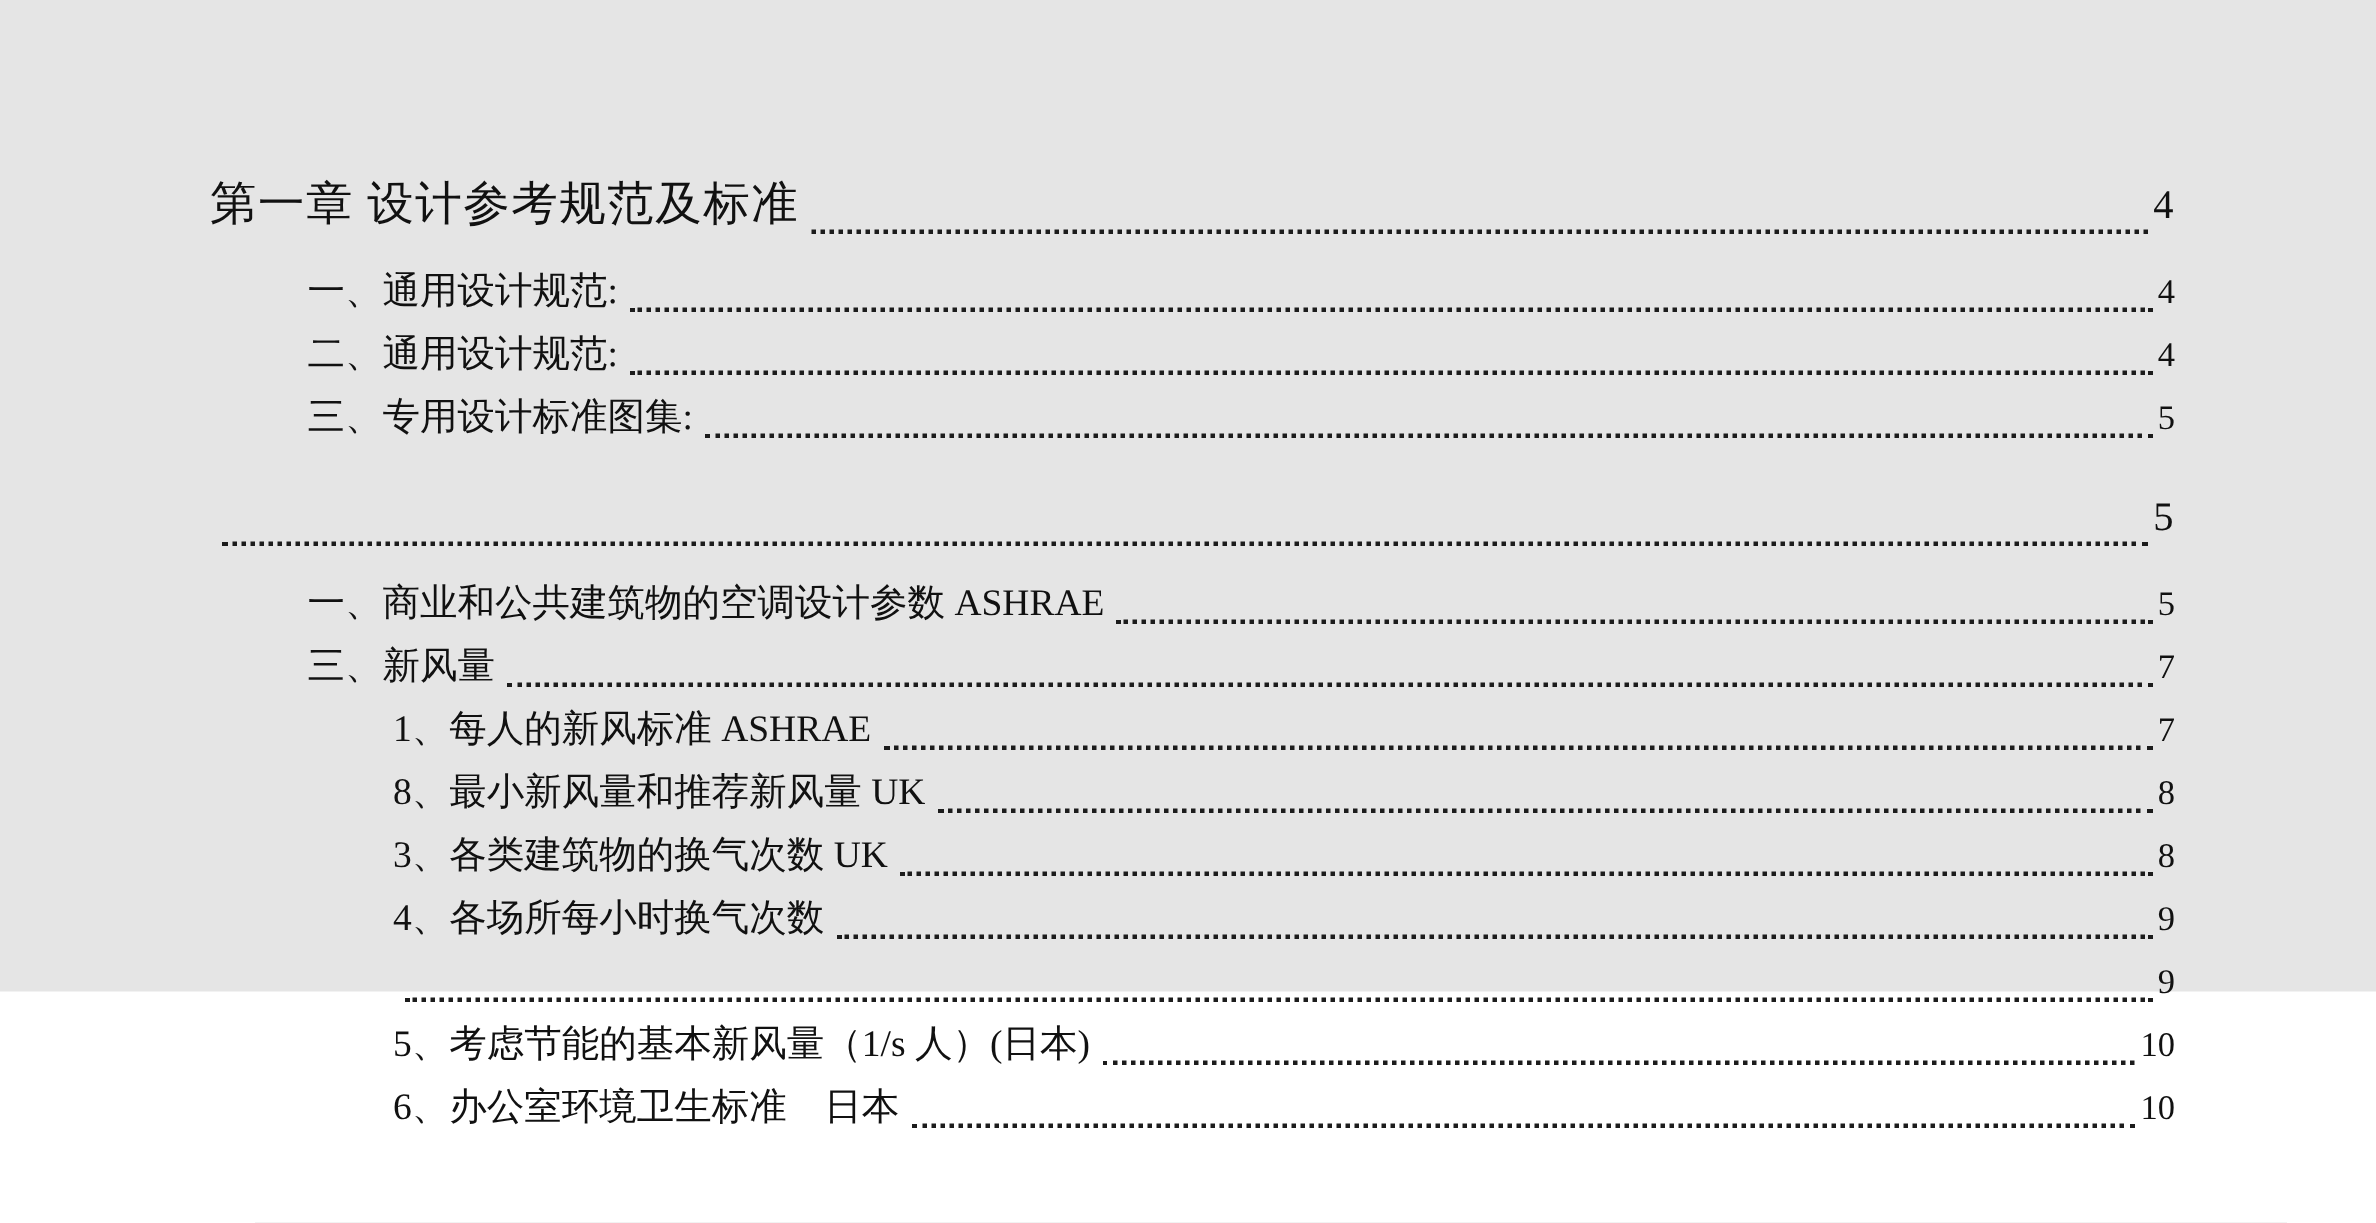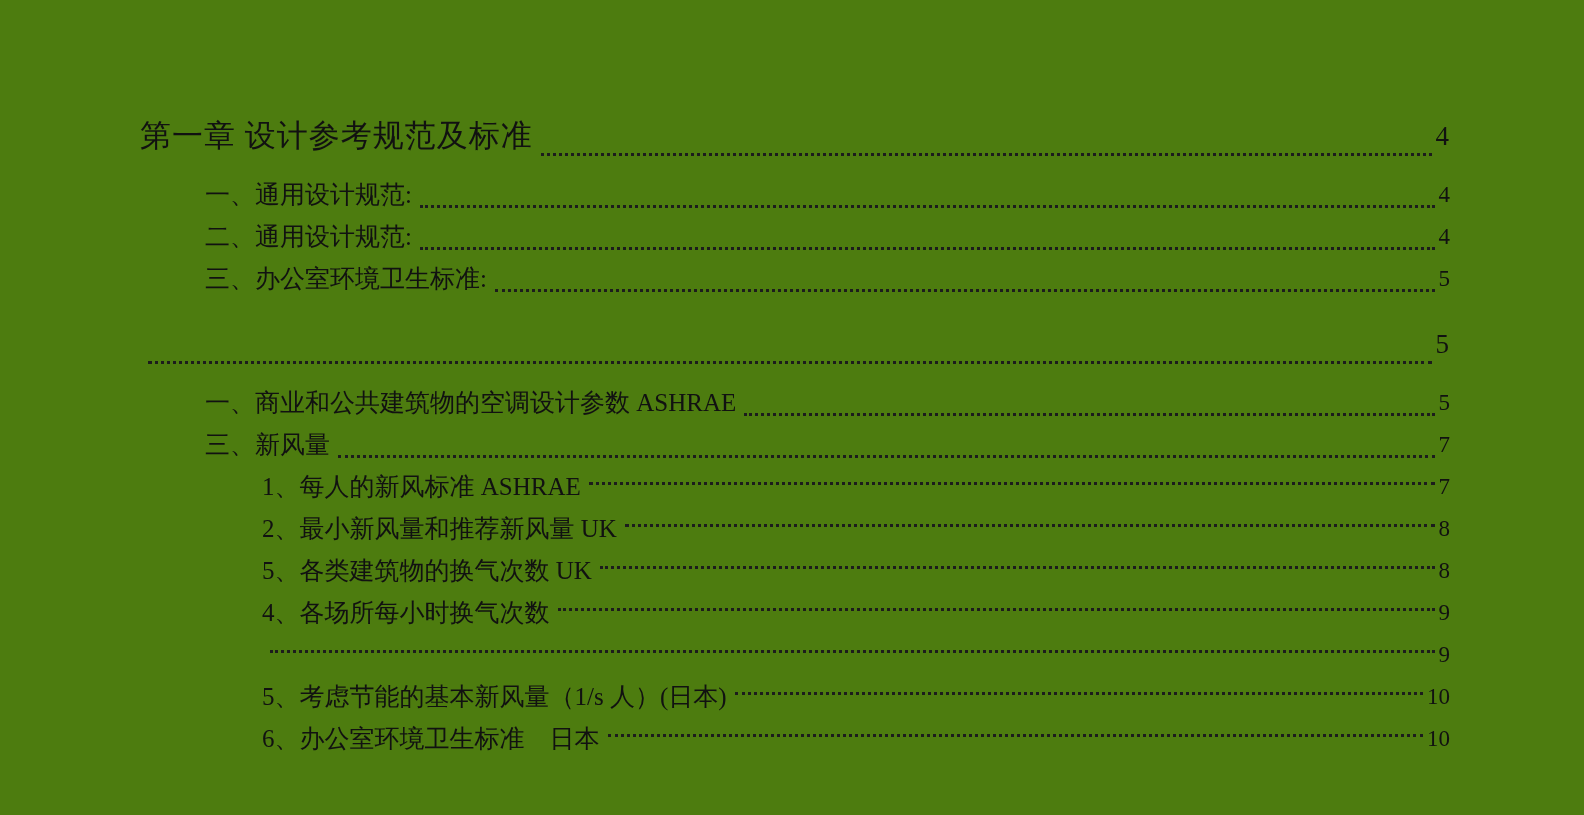--- a/index.html
+++ b/index.html
@@ -10,23 +10,23 @@
     width: 1584px;
     height: 815px;
     background: #ffffff;
     overflow: hidden;
     font-family: "Liberation Serif", "DejaVu Serif", serif;
     color: #111111;
   }
   .page {
     box-sizing: border-box;
     width: 1584px;
-    height: 815px;
+    height: 661px;
     padding: 106px 134px 0 140px;
-    background: #4d7c0f;
+    background: #e5e5e5;
   }
   .toc-row {
     display: flex;
     align-items: flex-end;
     white-space: nowrap;
   }
   .toc-row .toc-text {
     flex: 0 0 auto;
   }
   .toc-row .leader {
@@ -63,21 +63,20 @@
   .lvl-2 {
     font-size: 25px;
     line-height: 42px;
     padding-left: 65px;
   }
   
   .lvl-3 {
     font-size: 25px;
     line-height: 42px;
     padding-left: 122px;
-    align-items: center;
   }
   .lvl-2 .toc-page,
   .lvl-3 .toc-page {
     font-size: 23px;
     line-height: 42px;
   }
 </style>
 </head>
 <body>
 
@@ -92,21 +91,21 @@
     <span class="toc-text">一、通用设计规范: </span>
     <span class="leader"></span>
     <span class="toc-page">4</span>
   </div>
       <div class="toc-row lvl-2">
     <span class="toc-text">二、通用设计规范: </span>
     <span class="leader"></span>
     <span class="toc-page">4</span>
   </div>
       <div class="toc-row lvl-2">
-    <span class="toc-text">三、办公室环境卫生标准: </span>
+    <span class="toc-text">三、专用设计标准图集: </span>
     <span class="leader"></span>
     <span class="toc-page">5</span>
   </div>
       <div class="toc-row lvl-1">
     <span class="leader"></span>
     <span class="toc-page">5</span>
   </div>
       <div class="toc-row lvl-2">
     <span class="toc-text">一、商业和公共建筑物的空调设计参数 ASHRAE</span>
     <span class="leader"></span>
@@ -116,26 +115,26 @@
     <span class="toc-text">三、新风量</span>
     <span class="leader"></span>
     <span class="toc-page">7</span>
   </div>
       <div class="toc-row lvl-3">
     <span class="toc-text">1、每人的新风标准 ASHRAE</span>
     <span class="leader"></span>
     <span class="toc-page">7</span>
   </div>
       <div class="toc-row lvl-3">
-    <span class="toc-text">2、最小新风量和推荐新风量 UK</span>
+    <span class="toc-text">8、最小新风量和推荐新风量 UK</span>
     <span class="leader"></span>
     <span class="toc-page">8</span>
   </div>
       <div class="toc-row lvl-3">
-    <span class="toc-text">5、各类建筑物的换气次数 UK</span>
+    <span class="toc-text">3、各类建筑物的换气次数 UK</span>
     <span class="leader"></span>
     <span class="toc-page">8</span>
   </div>
       <div class="toc-row lvl-3">
     <span class="toc-text">4、各场所每小时换气次数</span>
     <span class="leader"></span>
     <span class="toc-page">9</span>
   </div>
       <div class="toc-row lvl-3">
     <span class="leader"></span>

